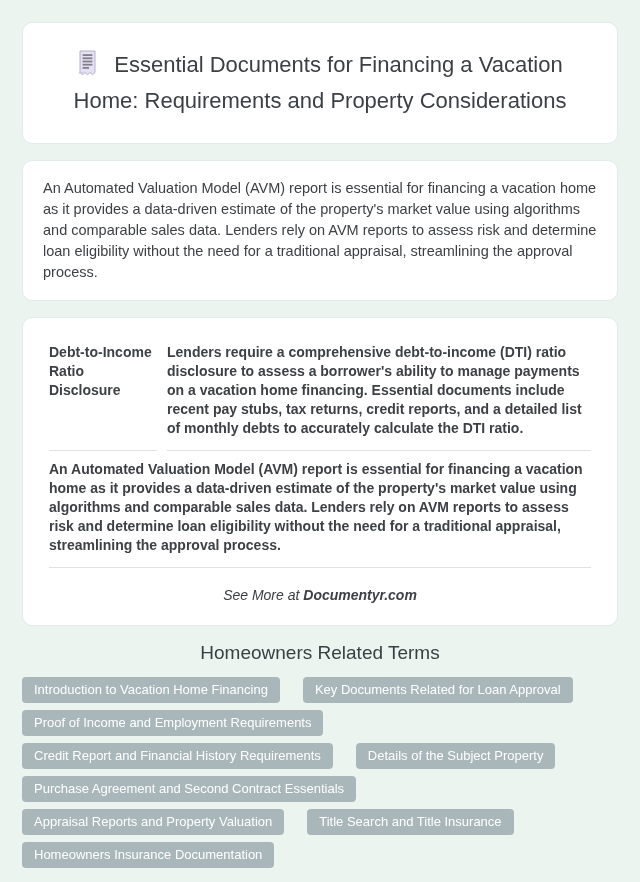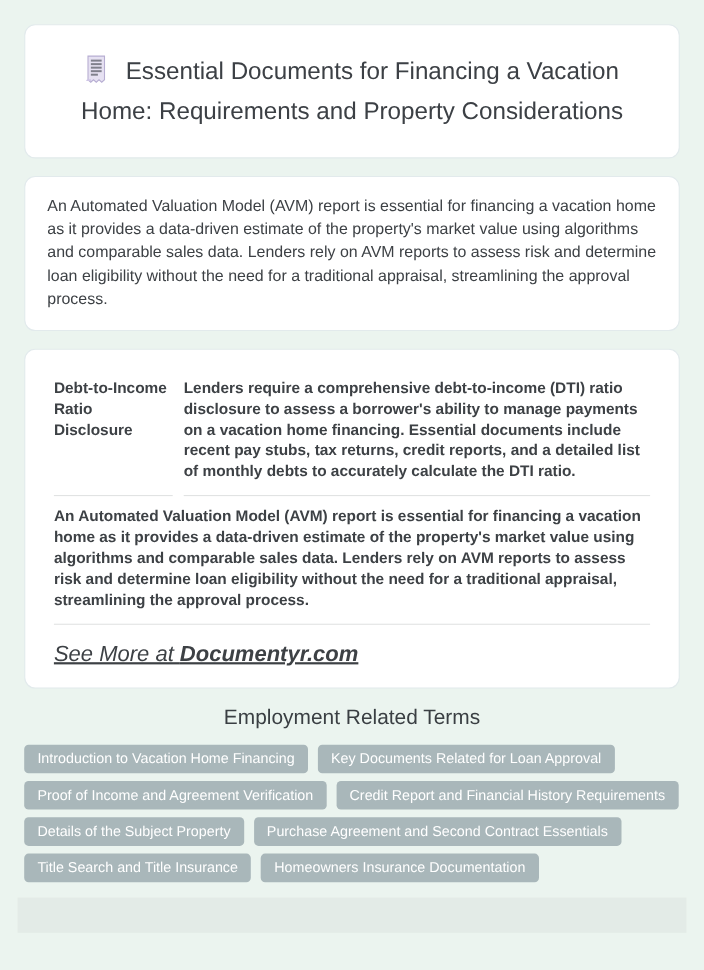--- a/index.html
+++ b/index.html
@@ -58,41 +58,40 @@
   .trow { display: flex; gap: 10px; }
   .tcell {
     border-bottom: 1px solid #e1e3e3;
     padding: 9px 0 12px;
     box-sizing: border-box;
     font-weight: bold;
   }
   .tcell.term { width: 108px; flex: 0 0 108px; }
   .tcell.desc { flex: 1; }
   .see-more {
-    text-align: left;
+    text-align: center;
     font-style: italic;
-    font-size: 20px;
+    font-size: 14px;
     margin: 18px 0 4px;
     color: #3d4145;
-    text-decoration: underline;
   }
   .see-more .brand { font-weight: bold; }
   
   .related-heading {
     text-align: center;
     font-size: 19px;
     font-weight: 400;
     color: #3a3f43;
     margin: 16px 0 0;
   }
   .tags {
     margin: 13px 22px 0;
     display: flex;
     flex-wrap: wrap;
-    gap: 7px 9px;
+    gap: 7px 23px;
   }
   .tag {
     background: #a9b7ba;
     color: #ffffff;
     font-size: 13px;
     line-height: 15px;
     padding: 5px 12px 6px;
     border-radius: 4px;
     white-space: nowrap;
     cursor: pointer;
@@ -138,28 +137,29 @@
     <div class="tcell desc">Lenders require a comprehensive debt-to-income (DTI) ratio disclosure to assess a borrower's ability to manage payments on a vacation home financing. Essential documents include recent pay stubs, tax returns, credit reports, and a detailed list of monthly debts to accurately calculate the DTI ratio.</div>
   </div>
   <div class="trow">
     <div class="tcell desc">An Automated Valuation Model (AVM) report is essential for financing a vacation home as it provides a data-driven estimate of the property's market value using algorithms and comparable sales data. Lenders rely on AVM reports to assess risk and determine loan eligibility without the need for a traditional appraisal, streamlining the approval process.</div>
   </div>
   <div class="see-more">
     <span>See More at </span><span class="brand">Documentyr.com</span>
   </div>
 </div>
 
-<h2 class="related-heading">Employment Related Terms</h2>
+<h2 class="related-heading">Homeowners Related Terms</h2>
 
 <div class="tags">
   <span class="tag">Introduction to Vacation Home Financing</span>
   <span class="tag">Key Documents Related for Loan Approval</span>
-  <span class="tag">Proof of Income and Agreement Verification</span>
+  <span class="tag">Proof of Income and Employment Requirements</span>
   <span class="tag">Credit Report and Financial History Requirements</span>
   <span class="tag">Details of the Subject Property</span>
   <span class="tag">Purchase Agreement and Second Contract Essentials</span>
+  <span class="tag">Appraisal Reports and Property Valuation</span>
   <span class="tag">Title Search and Title Insurance</span>
   <span class="tag">Homeowners Insurance Documentation</span>
 </div>
 
 <div class="footer">
   
 </div>
 
 </body></html>

